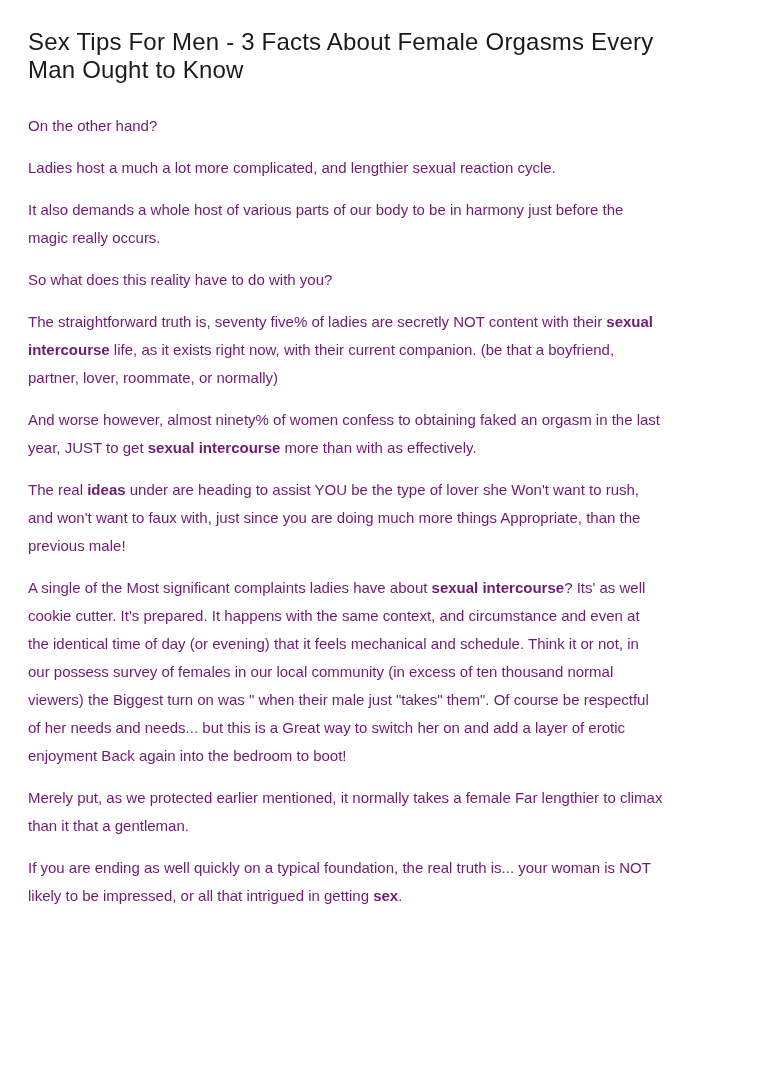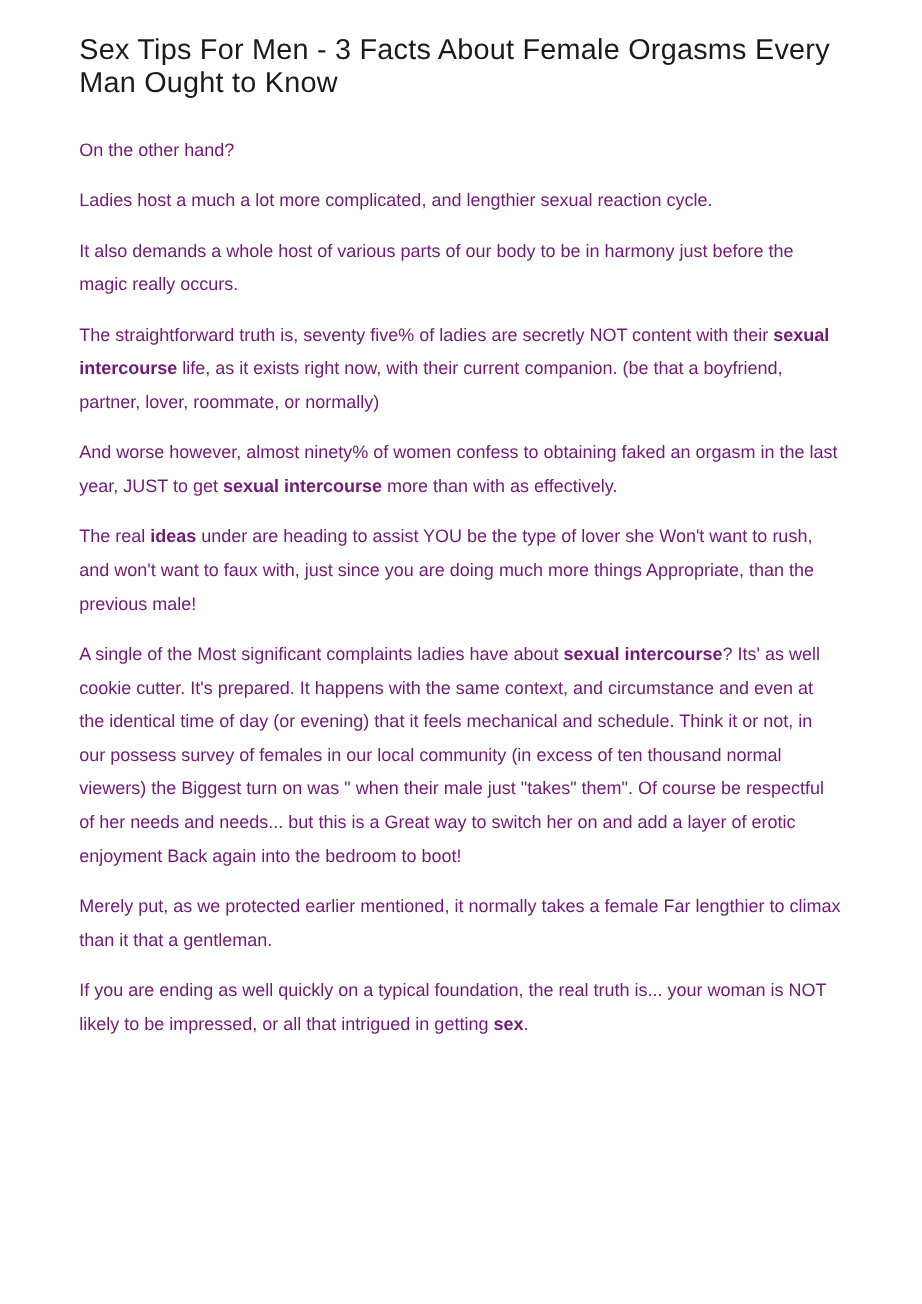--- a/index.html
+++ b/index.html
@@ -11,21 +11,21 @@
     height: 1087px;
     background: #ffffff;
     font-family: "Liberation Sans", "DejaVu Sans", sans-serif;
     color: #1a1a1a;
     overflow: hidden;
   }
   .page {
     box-sizing: border-box;
     width: 768px;
     height: 1087px;
-    padding: 28px 66px 0 66px;
+    padding: 28px 66px 0 28px;
     background: #ffffff;
     overflow: hidden;
   }
   h1.doc-title {
     font-size: 24px;
     line-height: 28px;
     font-weight: normal;
     letter-spacing: 0.2px;
     margin: 0 0 28px 0;
     color: #1a1a1a;
@@ -43,20 +43,21 @@
 </style>
 </head>
 <body style="background: rgb(255, 255, 255); color: rgb(26, 26, 26);">
 
 <div class="page">
   <h1 class="doc-title">Sex Tips For Men - 3 Facts About Female Orgasms Every Man Ought to Know</h1>
   <div class="doc-body" id="doc-body">
       <p><span>On the other hand?</span></p>
       <p><span>Ladies host a much a lot more complicated, and lengthier sexual reaction cycle.</span></p>
       <p><span>It also demands a whole host of various parts of our body to be in harmony just before the magic really occurs.</span></p>
+      <p><span>So what does this reality have to do with you?</span></p>
       <p><span>The straightforward truth is, seventy five% of ladies are secretly NOT content with their </span><strong>sexual intercourse</strong><span> life, as it exists right now, with their current companion. (be that a boyfriend, partner, lover, roommate, or normally)</span></p>
       <p><span>And worse however, almost ninety% of women confess to obtaining faked an orgasm in the last year, JUST to get </span><strong>sexual intercourse</strong><span> more than with as effectively.</span></p>
       <p><span>The real </span><strong>ideas</strong><span> under are heading to assist YOU be the type of lover she Won't want to rush, and won't want to faux with, just since you are doing much more things Appropriate, than the previous male!</span></p>
       <p><span>A single of the Most significant complaints ladies have about </span><strong>sexual intercourse</strong><span>? Its' as well cookie cutter. It's prepared. It happens with the same context, and circumstance and even at the identical time of day (or evening) that it feels mechanical and schedule. Think it or not, in our possess survey of females in our local community (in excess of ten thousand normal viewers) the Biggest turn on was " when their male just "takes" them". Of course be respectful of her needs and needs... but this is a Great way to switch her on and add a layer of erotic enjoyment Back again into the bedroom to boot!</span></p>
       <p><span>Merely put, as we protected earlier mentioned, it normally takes a female Far lengthier to climax than it that a gentleman.</span></p>
       <p><span>If you are ending as well quickly on a typical foundation, the real truth is... your woman is NOT likely to be impressed, or all that intrigued in getting </span><strong>sex</strong><span>.</span></p>
     </div>
 </div>
 
 </body></html>

